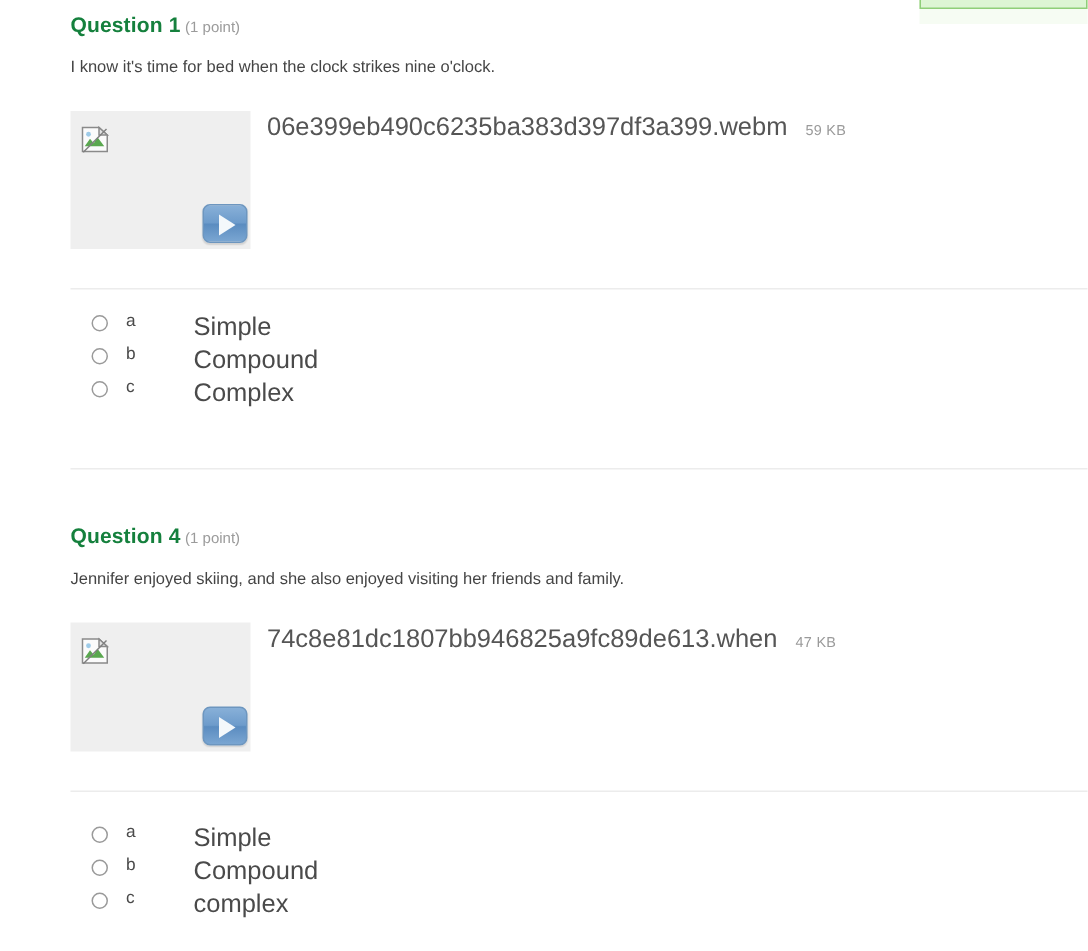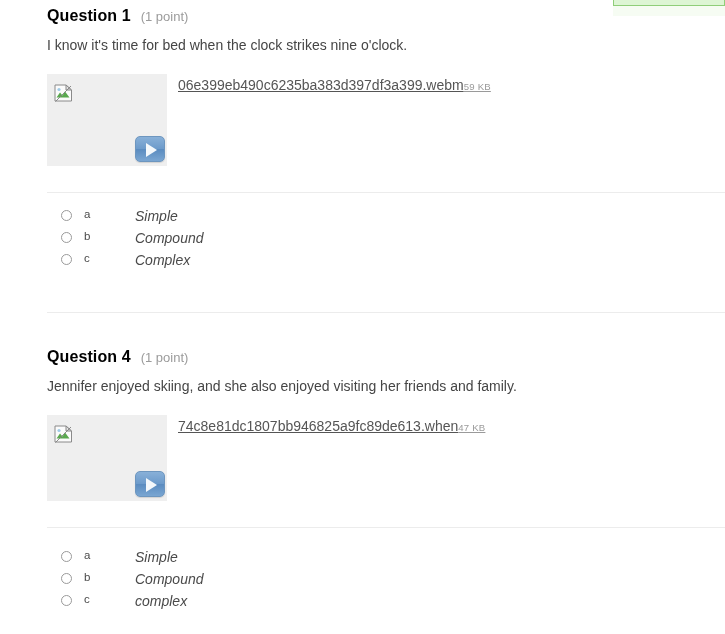--- a/index.html
+++ b/index.html
@@ -52,37 +52,37 @@
   #question-2 { top: 341px; }
 
   .q-header {
     position: absolute;
     left: 47px;
     top: 8px;
     white-space: nowrap;
     line-height: 16px;
   }
   .q-title {
-    font-size: 16px;
+    font-size: 14px;
     font-weight: bold;
-    color: #000000;
+    color: #15803d;
     letter-spacing: 0.1px;
   }
   .q-points {
-    font-size: 13px;
+    font-size: 10px;
     font-weight: normal;
     color: #9b9b9b;
-    margin-left: 10px;
+    margin-left: 3px;
   }
 
   .q-prompt {
     position: absolute;
     left: 47px;
     top: 37px;
-    font-size: 14px;
+    font-size: 11px;
     color: #454545;
     white-space: nowrap;
     line-height: 16px;
   }
 
   
   .attachment {
     position: absolute;
     left: 47px;
     top: 74px;
@@ -128,30 +128,28 @@
   }
 
   .file-meta {
     position: absolute;
     left: 131px;
     top: 4px;
     white-space: nowrap;
     line-height: 14px;
   }
   .file-name {
-    font-size: 14px;
+    font-size: 17px;
     color: #555555;
-    text-decoration: underline;
   }
   .file-size {
     font-size: 9.6px;
     color: #9a9a9a;
-    margin-left: 0;
+    margin-left: 12px;
     letter-spacing: 0.2px;
-    text-decoration: underline;
   }
 
   
   .divider {
     position: absolute;
     left: 47px;
     width: 678px;
     height: 1px;
     background: #ececec;
   }
@@ -179,25 +177,24 @@
   }
   .option-letter {
     position: absolute;
     left: 23px;
     top: 1px;
     font-size: 11.5px;
     color: #4a4a4a;
   }
   .option-text {
     position: absolute;
-    left: 74px;
+    left: 68px;
     top: 1px;
-    font-size: 14px;
+    font-size: 17px;
     color: #4a4a4a;
-    font-style: italic;
   }
 </style>
 </head>
 <body>
 
 <div class="page">
 
   <div class="top-banner"></div>
   <div class="top-banner-shadow"></div>
 

